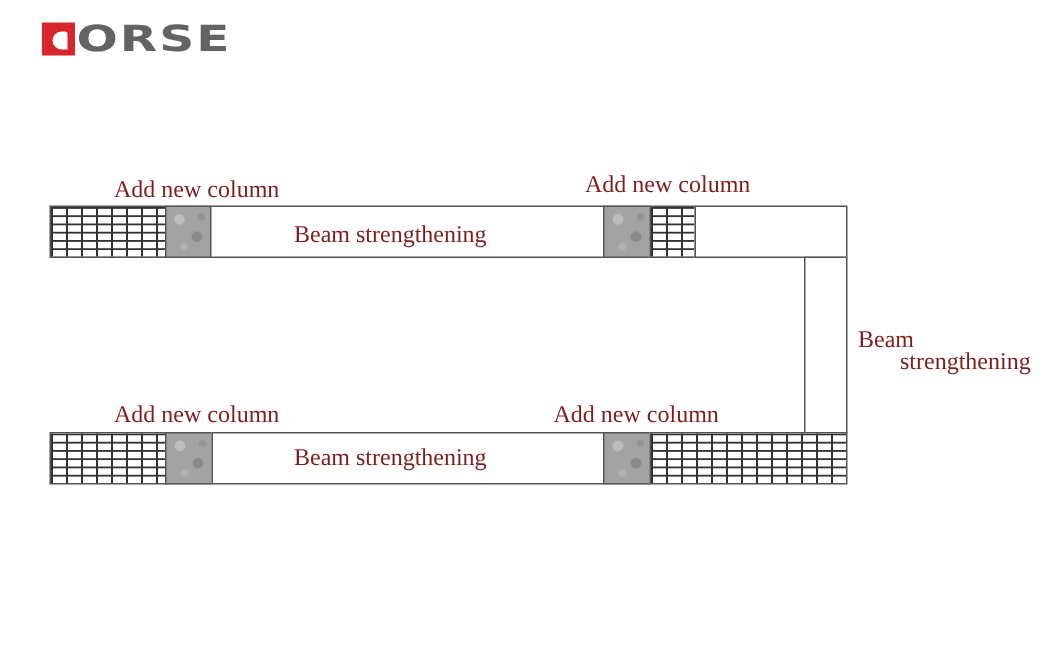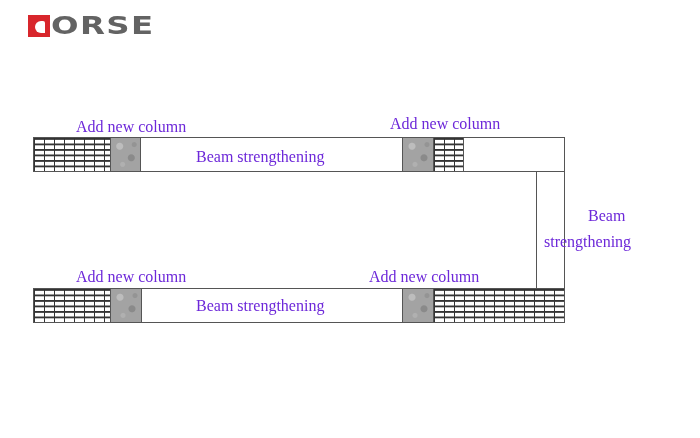--- a/index.html
+++ b/index.html
@@ -18,21 +18,21 @@
   }
   .concrete {
     background:
       radial-gradient(circle at 30% 25%, #bdbdbd 0 3px, transparent 4px),
       radial-gradient(circle at 70% 60%, #8a8a8a 0 3px, transparent 4px),
       radial-gradient(circle at 40% 80%, #b0b0b0 0 2px, transparent 3px),
       radial-gradient(circle at 80% 20%, #949494 0 2px, transparent 3px),
       #a3a3a3;
   }
   .white { background:#fff; }
-  .lbl { position:absolute; font-size:16px; color:#6d28d9; white-space:nowrap; line-height:18px; }
+  .lbl { position:absolute; font-size:16px; color:#7f1d1d; white-space:nowrap; line-height:18px; }
 </style>
 </head>
 <body>
 
 <div class="logo">
   <div class="logo-mark"></div>
   <div class="logo-text">ORSE</div>
 </div>
 
 <div class="lbl" style="left:76px; top:118px;">Add new column</div>
@@ -40,22 +40,22 @@
 
 <div class="seg brick" style="left:33px; top:137px; width:78px; height:35px;"></div>
 <div class="seg concrete" style="left:110px; top:137px; width:31px; height:35px;"></div>
 <div class="seg white" style="left:140px; top:137px; width:263px; height:35px;"></div>
 <div class="lbl" style="left:196px; top:148px;">Beam strengthening</div>
 <div class="seg concrete" style="left:402px; top:137px; width:32px; height:35px;"></div>
 <div class="seg brick" style="left:433px; top:137px; width:31px; height:35px;"></div>
 <div class="seg white" style="left:463px; top:137px; width:102px; height:35px;"></div>
 
 <div class="seg white" style="left:536px; top:171px; width:29px; height:118px;"></div>
-<div class="lbl" style="left:572px; top:207px;margin-left:16px;">Beam</div>
-<div class="lbl" style="left:544px; top:233px;">strengthening</div>
+<div class="lbl" style="left:572px; top:218px;">Beam</div>
+<div class="lbl" style="left:600px; top:233px;">strengthening</div>
 
 <div class="lbl" style="left:76px; top:268px;">Add new column</div>
 <div class="lbl" style="left:369px; top:268px;">Add new column</div>
 
 <div class="seg brick" style="left:33px; top:288px; width:78px; height:35px;"></div>
 <div class="seg concrete" style="left:110px; top:288px; width:32px; height:35px;"></div>
 <div class="seg white" style="left:141px; top:288px; width:262px; height:35px;"></div>
 <div class="lbl" style="left:196px; top:297px;">Beam strengthening</div>
 <div class="seg concrete" style="left:402px; top:288px; width:32px; height:35px;"></div>
 <div class="seg brick" style="left:433px; top:288px; width:132px; height:35px;"></div>

